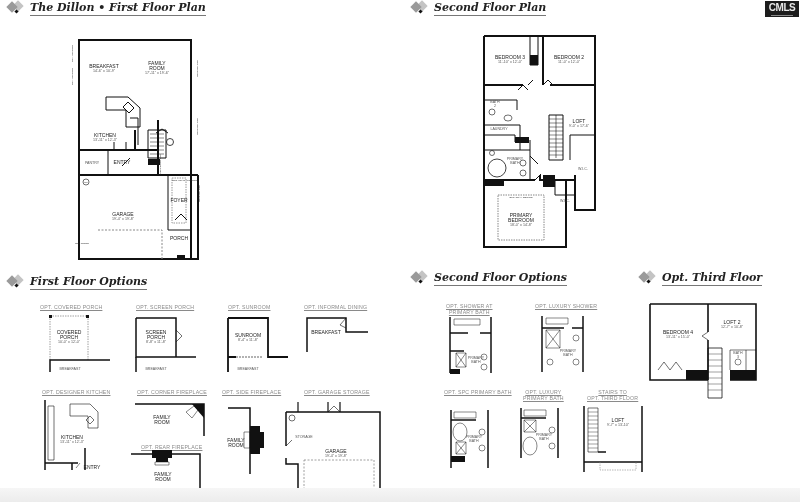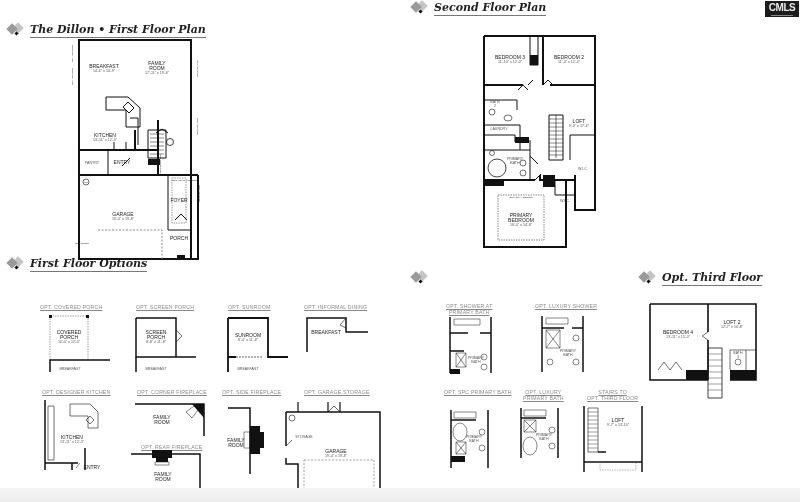--- a/index.html
+++ b/index.html
@@ -16,52 +16,53 @@
   .mls-logo small { position:absolute; left:6px; bottom:1px; width:22px; height:1px; background:#888; }
   .opt-label { position:absolute; font-size:5.2px; color:#8a8a8a; text-decoration:underline; letter-spacing:0.2px; text-align:center; line-height:6px; white-space:nowrap; }
   svg.plan { position:absolute; overflow:visible; }
   svg text { font-family:"Liberation Sans", sans-serif; fill:#222; }
   .room-name { font-size:5px; }
   .room-dim { font-size:3.6px; fill:#555; }
 </style>
 </head>
 <body>
 
-<div class="section-title" style="left:6px; top:0px;margin-top:22px;">
+<div class="section-title" style="left:6px; top:0px;">
   <span class="diamond">
       <i class="b"></i>
       <i class="a"></i>
       <i class="c"></i>
     </span>
   <span class="label">The Dillon • First Floor Plan</span>
 </div>
 <div class="section-title" style="left:410px; top:0px;align-items:center;">
   <span class="diamond">
       <i class="b"></i>
       <i class="a"></i>
       <i class="c"></i>
     </span>
   <span class="label">Second Floor Plan</span>
 </div>
 <div class="mls-logo"><span>CMLS</span><small></small></div>
 
-<div class="section-title" style="left:6px; top:256px;">
+<div class="section-title" style="left:6px; top:274px;">
   <span class="diamond">
       <i class="b"></i>
       <i class="a"></i>
       <i class="c"></i>
     </span>
   <span class="label">First Floor Options</span>
 </div>
 <div class="section-title" style="left:410px; top:270px;">
   <span class="diamond">
       <i class="b"></i>
       <i class="a"></i>
       <i class="c"></i>
     </span>
+  <span class="label">Second Floor Options</span>
 </div>
 <div class="section-title" style="left:638px; top:270px;">
   <span class="diamond">
       <i class="b"></i>
       <i class="a"></i>
       <i class="c"></i>
     </span>
   <span class="label">Opt. Third Floor</span>
 </div>
 

